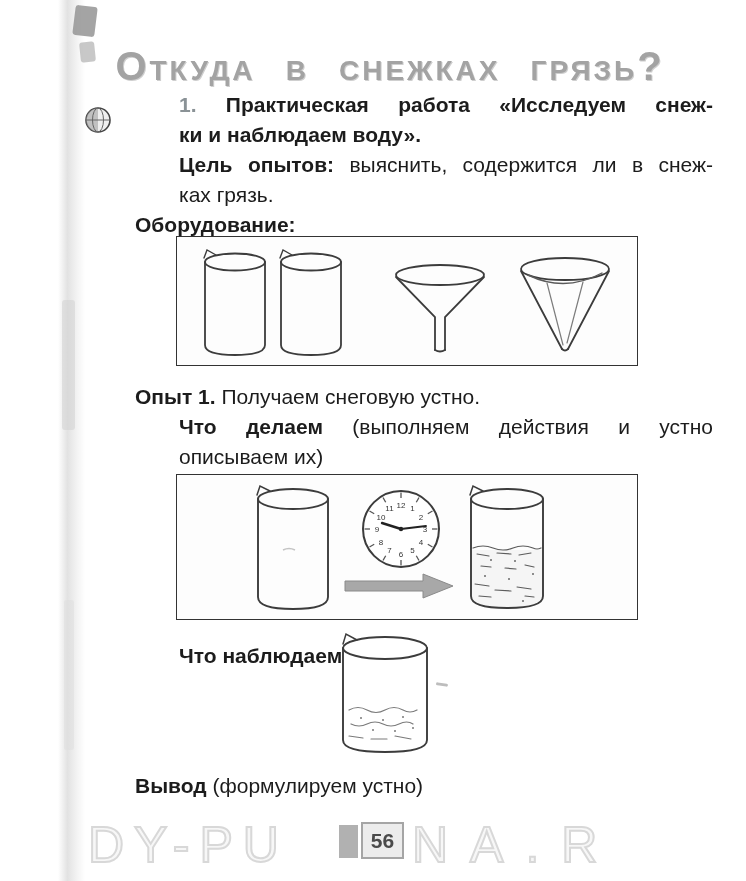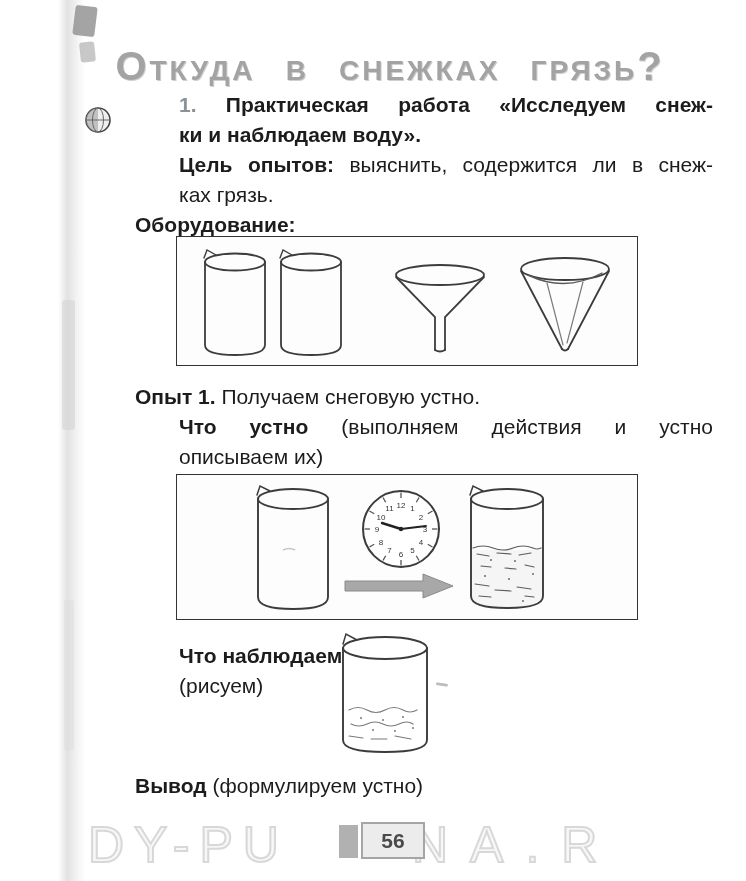--- a/index.html
+++ b/index.html
@@ -46,21 +46,21 @@
 
   .wm {
     position:absolute; top:816px; font-size:50px; font-weight:400;
     color:#f7f7f7; -webkit-text-stroke:2px #d8d8d8; letter-spacing:10px;
     white-space:nowrap;
   }
   .wm-left  { left:88px; }
   .wm-right { left:412px; letter-spacing:22px; }
   .wm-block { position:absolute; left:339px; top:825px; width:19px; height:33px; background:#9d9d9d; opacity:.8; }
   .pagenum-box {
-    position:absolute; left:361px; top:822px; width:64px; height:37px;
+    position:absolute; left:361px; top:822px; width:43px; height:37px;
     background:#ececec; border:2px solid #a5a5a5;
     display:flex; align-items:center; justify-content:center;
     font-size:21px; font-weight:700; color:#4a4a4a;
   }
 </style>
 </head>
 <body>
 
 <div class="page">
 
@@ -139,21 +139,21 @@
     </svg>
   </div>
 
   <div class="para" style="top:382px">
     <span class="b">Опыт 1.</span>
     <span>Получаем снеговую устно.</span>
   </div>
 
   <div class="para" style="top:412px">
     <span class="line stretch">
-      <span class="b">Что устно</span>
+      <span class="b">Что делаем</span>
       <span>(выполняем действия и устно</span>
     </span>
     <span class="line">
       <span>описываем их)</span>
     </span>
   </div>
 
   <div class="figure-box box2">
     <svg class="fig" style="left:76px;top:9px" width="80" height="130" viewBox="0 0 80 130">
       <g fill="none" stroke="#3c3c3c" stroke-width="1.9" stroke-linecap="round">
@@ -225,23 +225,20 @@
           <circle cx="20" cy="92" r="1"></circle>
         <circle cx="44" cy="95" r="1"></circle>
           <circle cx="58" cy="117" r="1"></circle>
       </g>
     </svg>
   </div>
 
   <div class="para" style="top:641px">
     <span class="line">
       <span class="b">Что наблюдаем</span>
-    </span>
-    <span class="line">
-      <span>(рисуем)</span>
     </span>
   </div>
 
   <svg class="obs-fig" style="left:337px;top:632px" width="96" height="126" viewBox="0 0 96 126">
     <g fill="none" stroke="#3c3c3c" stroke-width="1.9" stroke-linecap="round">
       <path d="M6 16 L6 108 Q6 120 48 120 Q90 120 90 108 L90 16"></path>
       <ellipse cx="48" cy="16" rx="42" ry="11"></ellipse>
       <path d="M20 8 L9 2 L6 12" stroke-width="1.5"></path>
     </g>
     <g fill="none" stroke="#7a7a7a" stroke-width="1.2" stroke-linecap="round">

